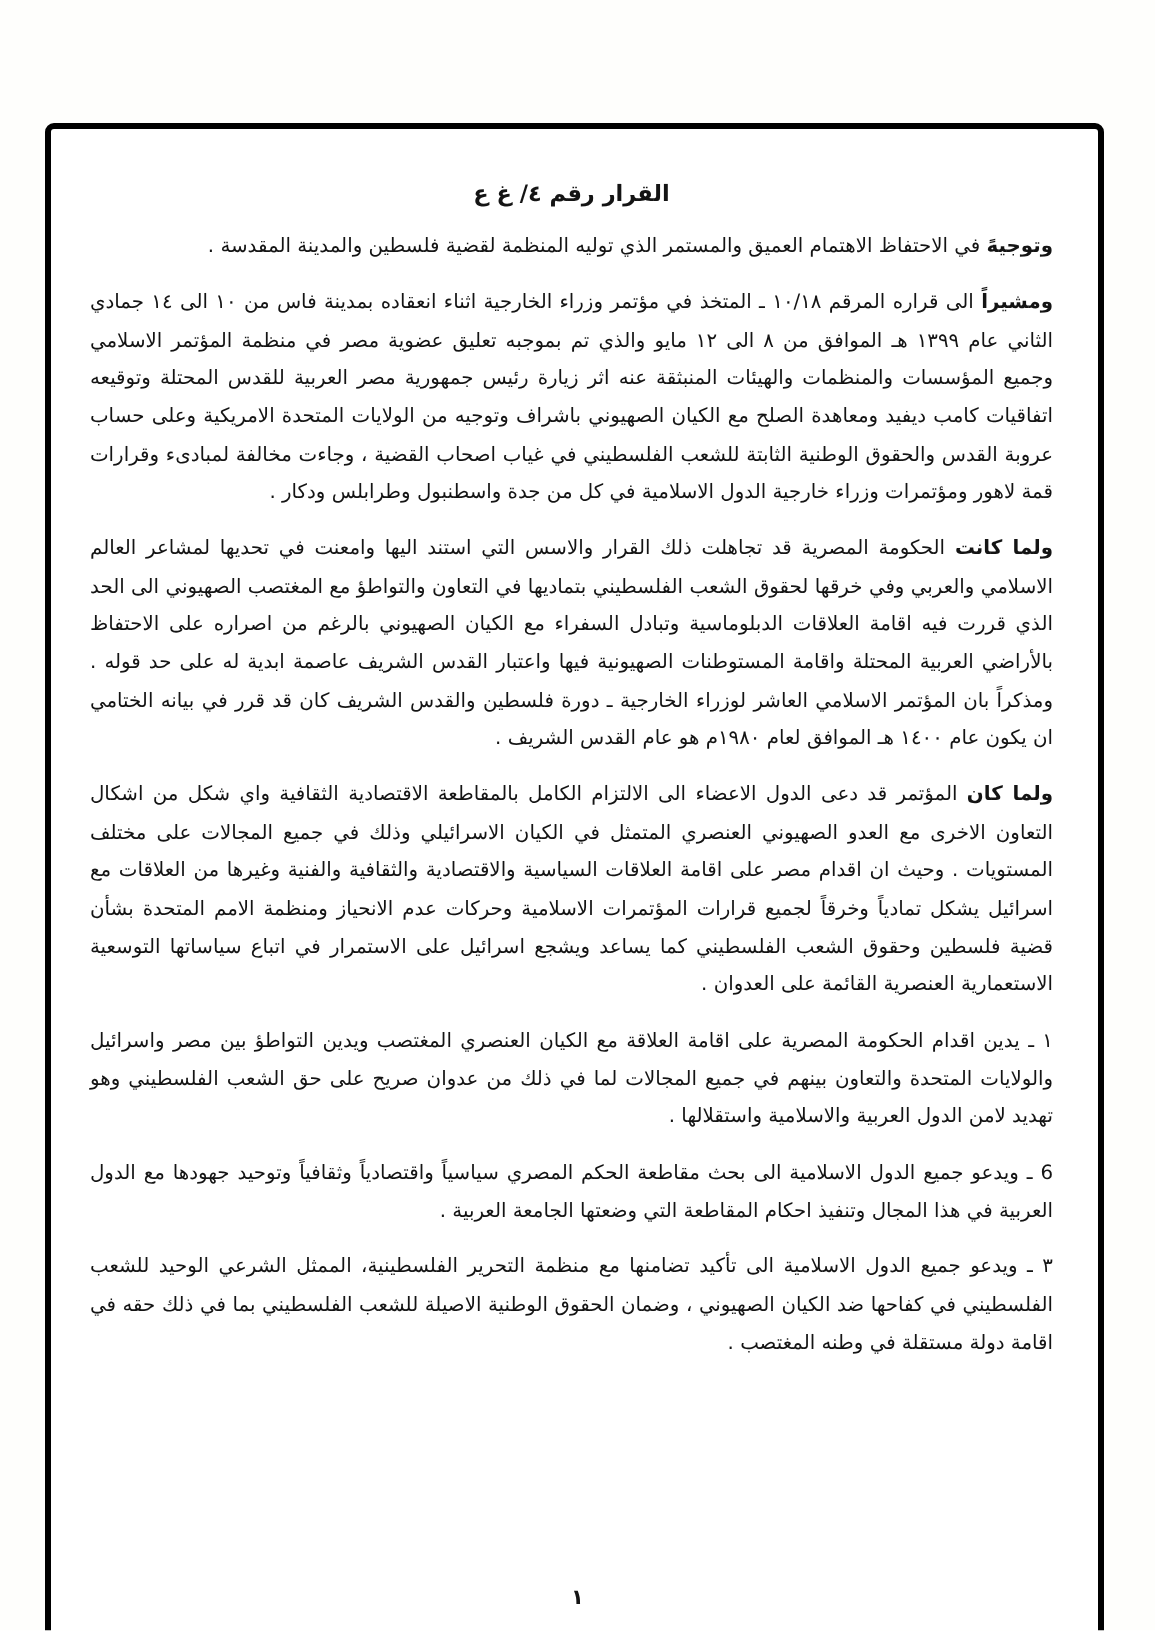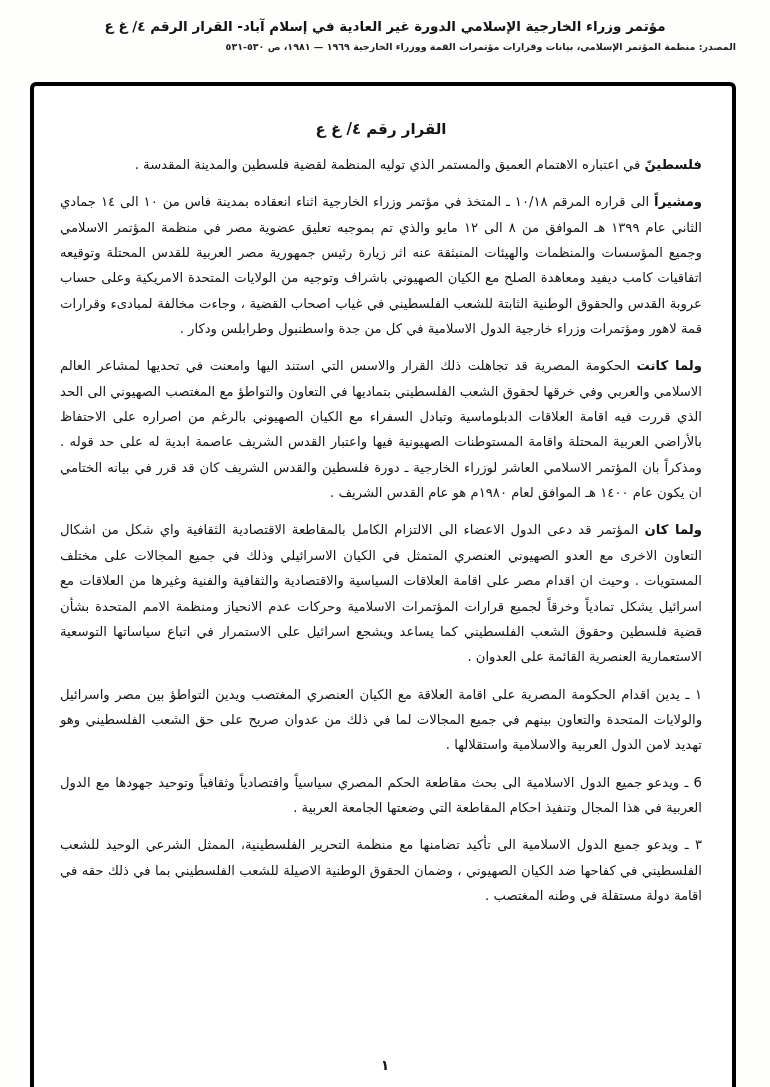--- a/index.html
+++ b/index.html
@@ -80,30 +80,26 @@
     text-align: center;
     font-size: 14px;
     font-weight: bold;
   }
 </style>
 </head>
 <body>
 
 <div class="page">
 
-  <div class="scan-header">
-    <div class="title-line">مؤتمر وزراء الخارجية الإسلامي الدورة غير العادية في إسلام آباد- القرار الرقم ٤/ غ ع</div>
-    <div class="source-line">المصدر: منظمة المؤتمر الإسلامي، بيانات وقرارات مؤتمرات القمة ووزراء الخارجية ١٩٦٩ — ١٩٨١، ص ٥٣٠-٥٣١</div>
-  </div>
 
   <div class="doc-frame">
     <div class="res-number">القرار رقم ٤/ غ ع</div>
 
     <div class="doc-body">
-      <p><span class="lead">فلسطينً</span> <span>في اعتباره الاهتمام العميق والمستمر الذي توليه المنظمة لقضية فلسطين والمدينة المقدسة .</span></p>
+      <p><span class="lead">وتوجيهً</span> <span>في الاحتفاظ الاهتمام العميق والمستمر الذي توليه المنظمة لقضية فلسطين والمدينة المقدسة .</span></p>
       <p><span class="lead">ومشيراً</span> <span>الى قراره المرقم ١٠/١٨ ـ المتخذ في مؤتمر وزراء الخارجية اثناء انعقاده بمدينة فاس من ١٠ الى ١٤ جمادي الثاني عام ١٣٩٩ هـ الموافق من ٨ الى ١٢ مايو والذي تم بموجبه تعليق عضوية مصر في منظمة المؤتمر الاسلامي وجميع المؤسسات والمنظمات والهيئات المنبثقة عنه اثر زيارة رئيس جمهورية مصر العربية للقدس المحتلة وتوقيعه اتفاقيات كامب ديفيد ومعاهدة الصلح مع الكيان الصهيوني باشراف وتوجيه من الولايات المتحدة الامريكية وعلى حساب عروبة القدس والحقوق الوطنية الثابتة للشعب الفلسطيني في غياب اصحاب القضية ، وجاءت مخالفة لمبادىء وقرارات قمة لاهور ومؤتمرات وزراء خارجية الدول الاسلامية في كل من جدة واسطنبول وطرابلس ودكار .</span></p>
       <p><span class="lead">ولما كانت</span> <span>الحكومة المصرية قد تجاهلت ذلك القرار والاسس التي استند اليها وامعنت في تحديها لمشاعر العالم الاسلامي والعربي وفي خرقها لحقوق الشعب الفلسطيني بتماديها في التعاون والتواطؤ مع المغتصب الصهيوني الى الحد الذي قررت فيه اقامة العلاقات الدبلوماسية وتبادل السفراء مع الكيان الصهيوني بالرغم من اصراره على الاحتفاظ بالأراضي العربية المحتلة واقامة المستوطنات الصهيونية فيها واعتبار القدس الشريف عاصمة ابدية له على حد قوله . ومذكراً بان المؤتمر الاسلامي العاشر لوزراء الخارجية ـ دورة فلسطين والقدس الشريف كان قد قرر في بيانه الختامي ان يكون عام ١٤٠٠ هـ الموافق لعام ١٩٨٠م هو عام القدس الشريف .</span></p>
       <p><span class="lead">ولما كان</span> <span>المؤتمر قد دعى الدول الاعضاء الى الالتزام الكامل بالمقاطعة الاقتصادية الثقافية واي شكل من اشكال التعاون الاخرى مع العدو الصهيوني العنصري المتمثل في الكيان الاسرائيلي وذلك في جميع المجالات على مختلف المستويات . وحيث ان اقدام مصر على اقامة العلاقات السياسية والاقتصادية والثقافية والفنية وغيرها من العلاقات مع اسرائيل يشكل تمادياً وخرقاً لجميع قرارات المؤتمرات الاسلامية وحركات عدم الانحياز ومنظمة الامم المتحدة بشأن قضية فلسطين وحقوق الشعب الفلسطيني كما يساعد ويشجع اسرائيل على الاستمرار في اتباع سياساتها التوسعية الاستعمارية العنصرية القائمة على العدوان .</span></p>
       <p><span class="lead"></span> <span>١ ـ يدين اقدام الحكومة المصرية على اقامة العلاقة مع الكيان العنصري المغتصب ويدين التواطؤ بين مصر واسرائيل والولايات المتحدة والتعاون بينهم في جميع المجالات لما في ذلك من عدوان صريح على حق الشعب الفلسطيني وهو تهديد لامن الدول العربية والاسلامية واستقلالها .</span></p>
       <p><span class="lead"></span> <span>6 ـ ويدعو جميع الدول الاسلامية الى بحث مقاطعة الحكم المصري سياسياً واقتصادياً وثقافياً وتوحيد جهودها مع الدول العربية في هذا المجال وتنفيذ احكام المقاطعة التي وضعتها الجامعة العربية .</span></p>
       <p><span class="lead"></span> <span>٣ ـ ويدعو جميع الدول الاسلامية الى تأكيد تضامنها مع منظمة التحرير الفلسطينية، الممثل الشرعي الوحيد للشعب الفلسطيني في كفاحها ضد الكيان الصهيوني ، وضمان الحقوق الوطنية الاصيلة للشعب الفلسطيني بما في ذلك حقه في اقامة دولة مستقلة في وطنه المغتصب .</span></p>
     </div>
   </div>
 
   <div class="page-number">١</div>

